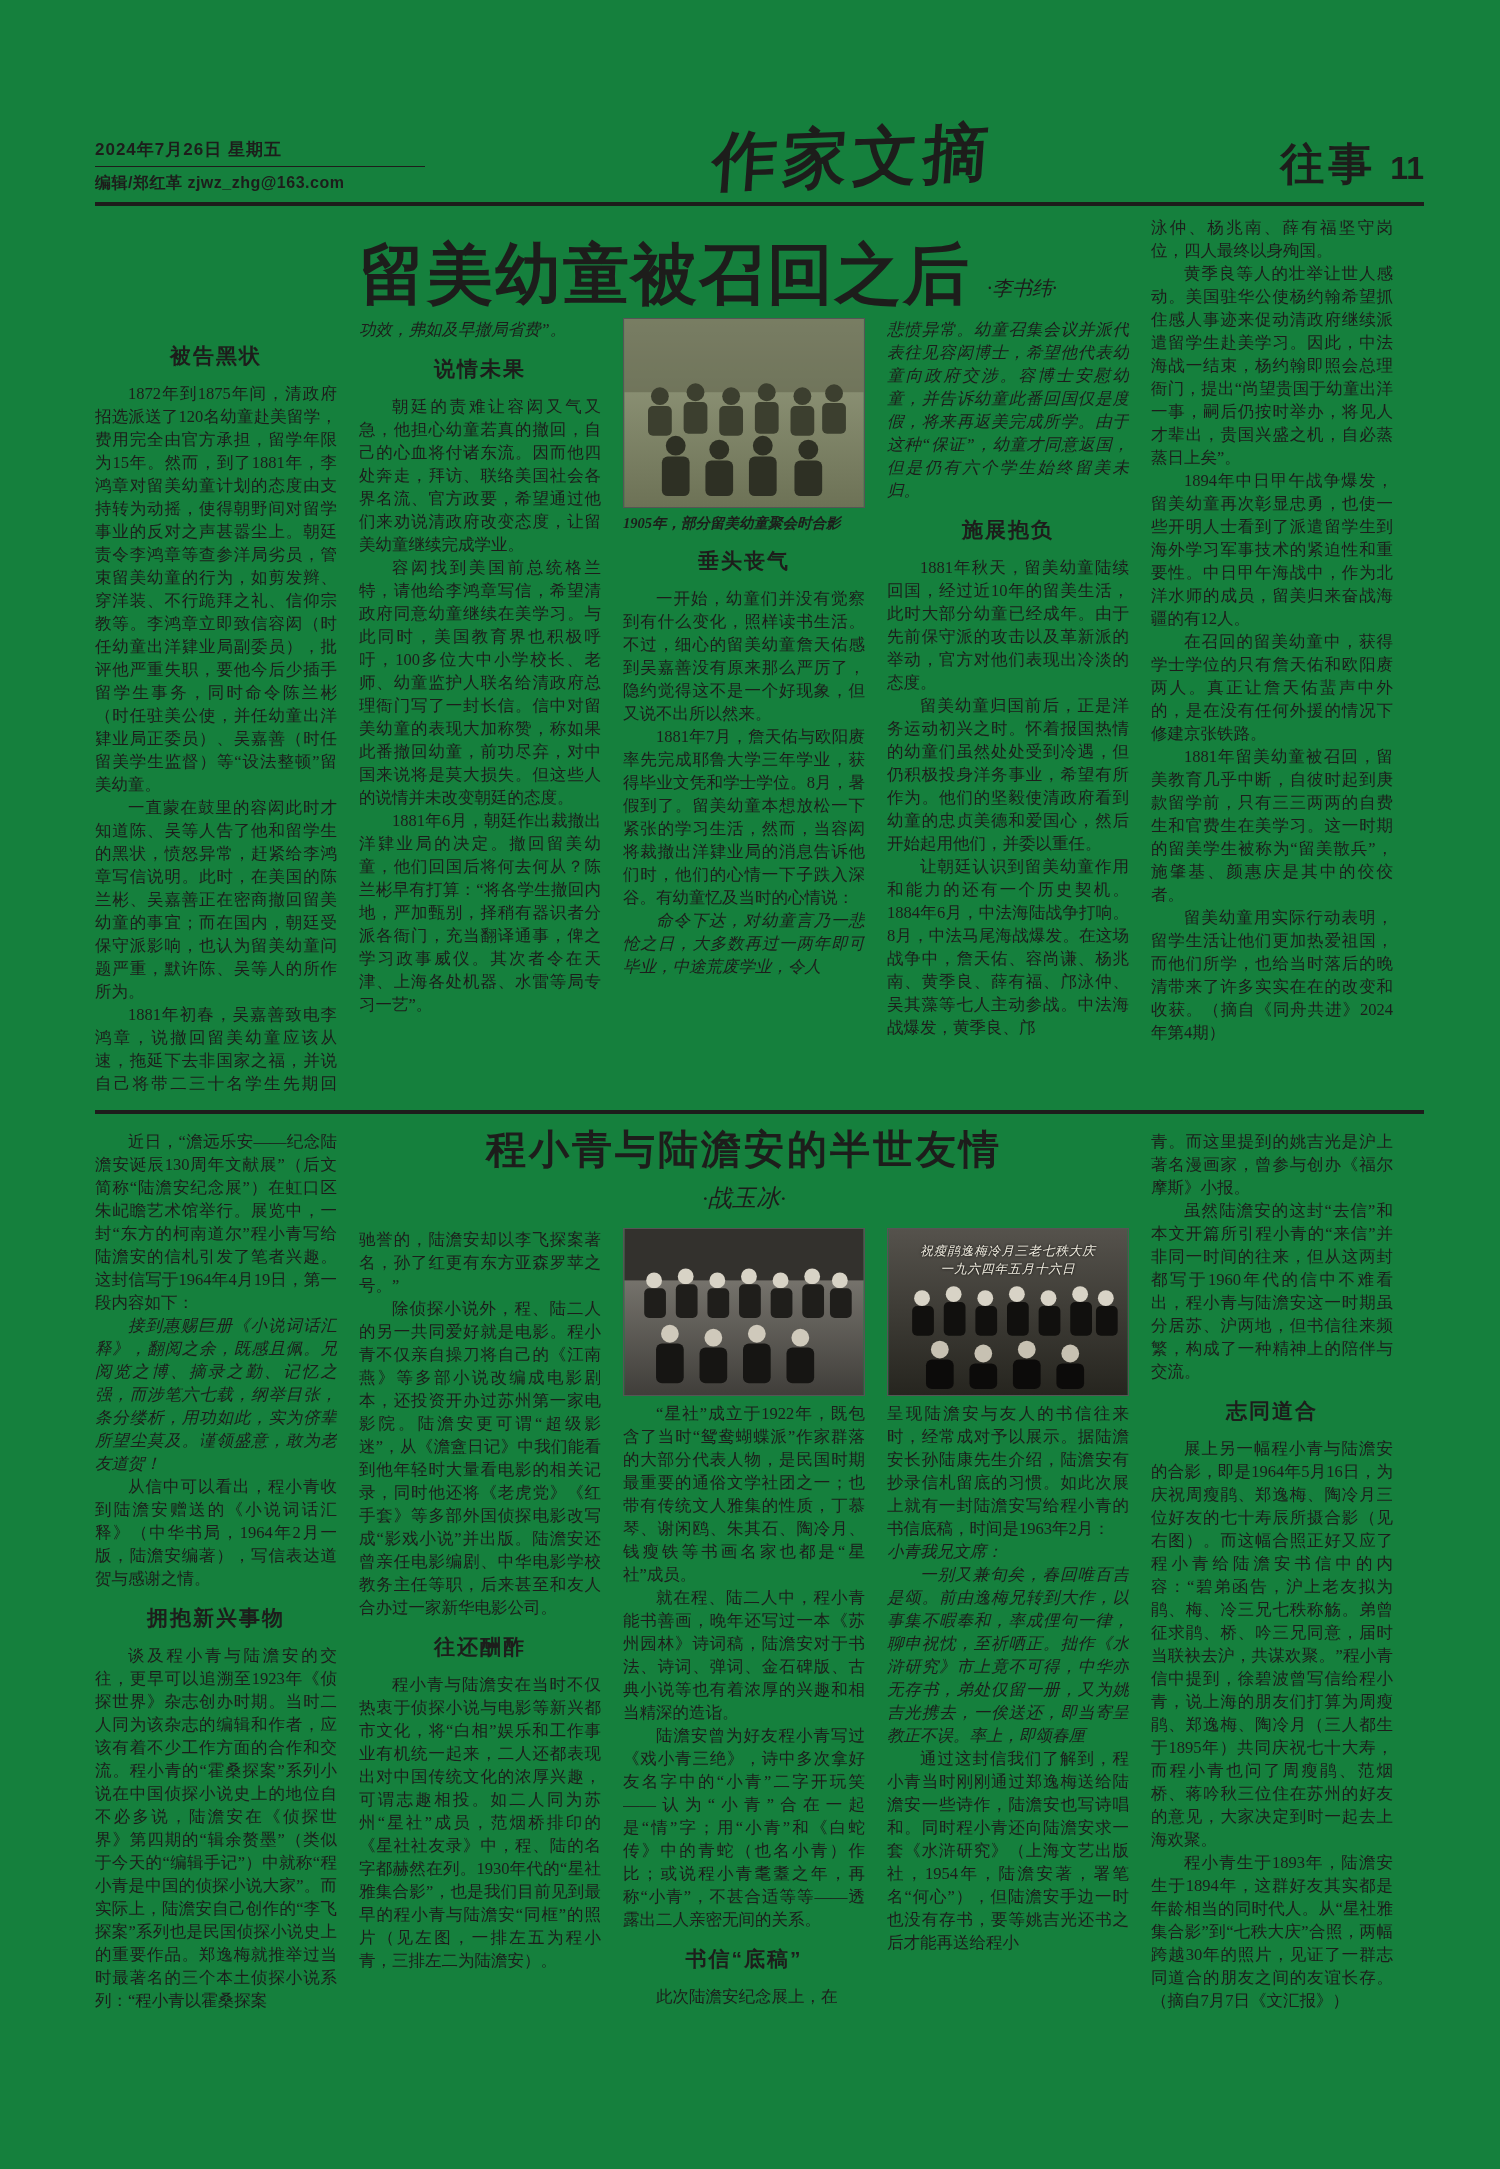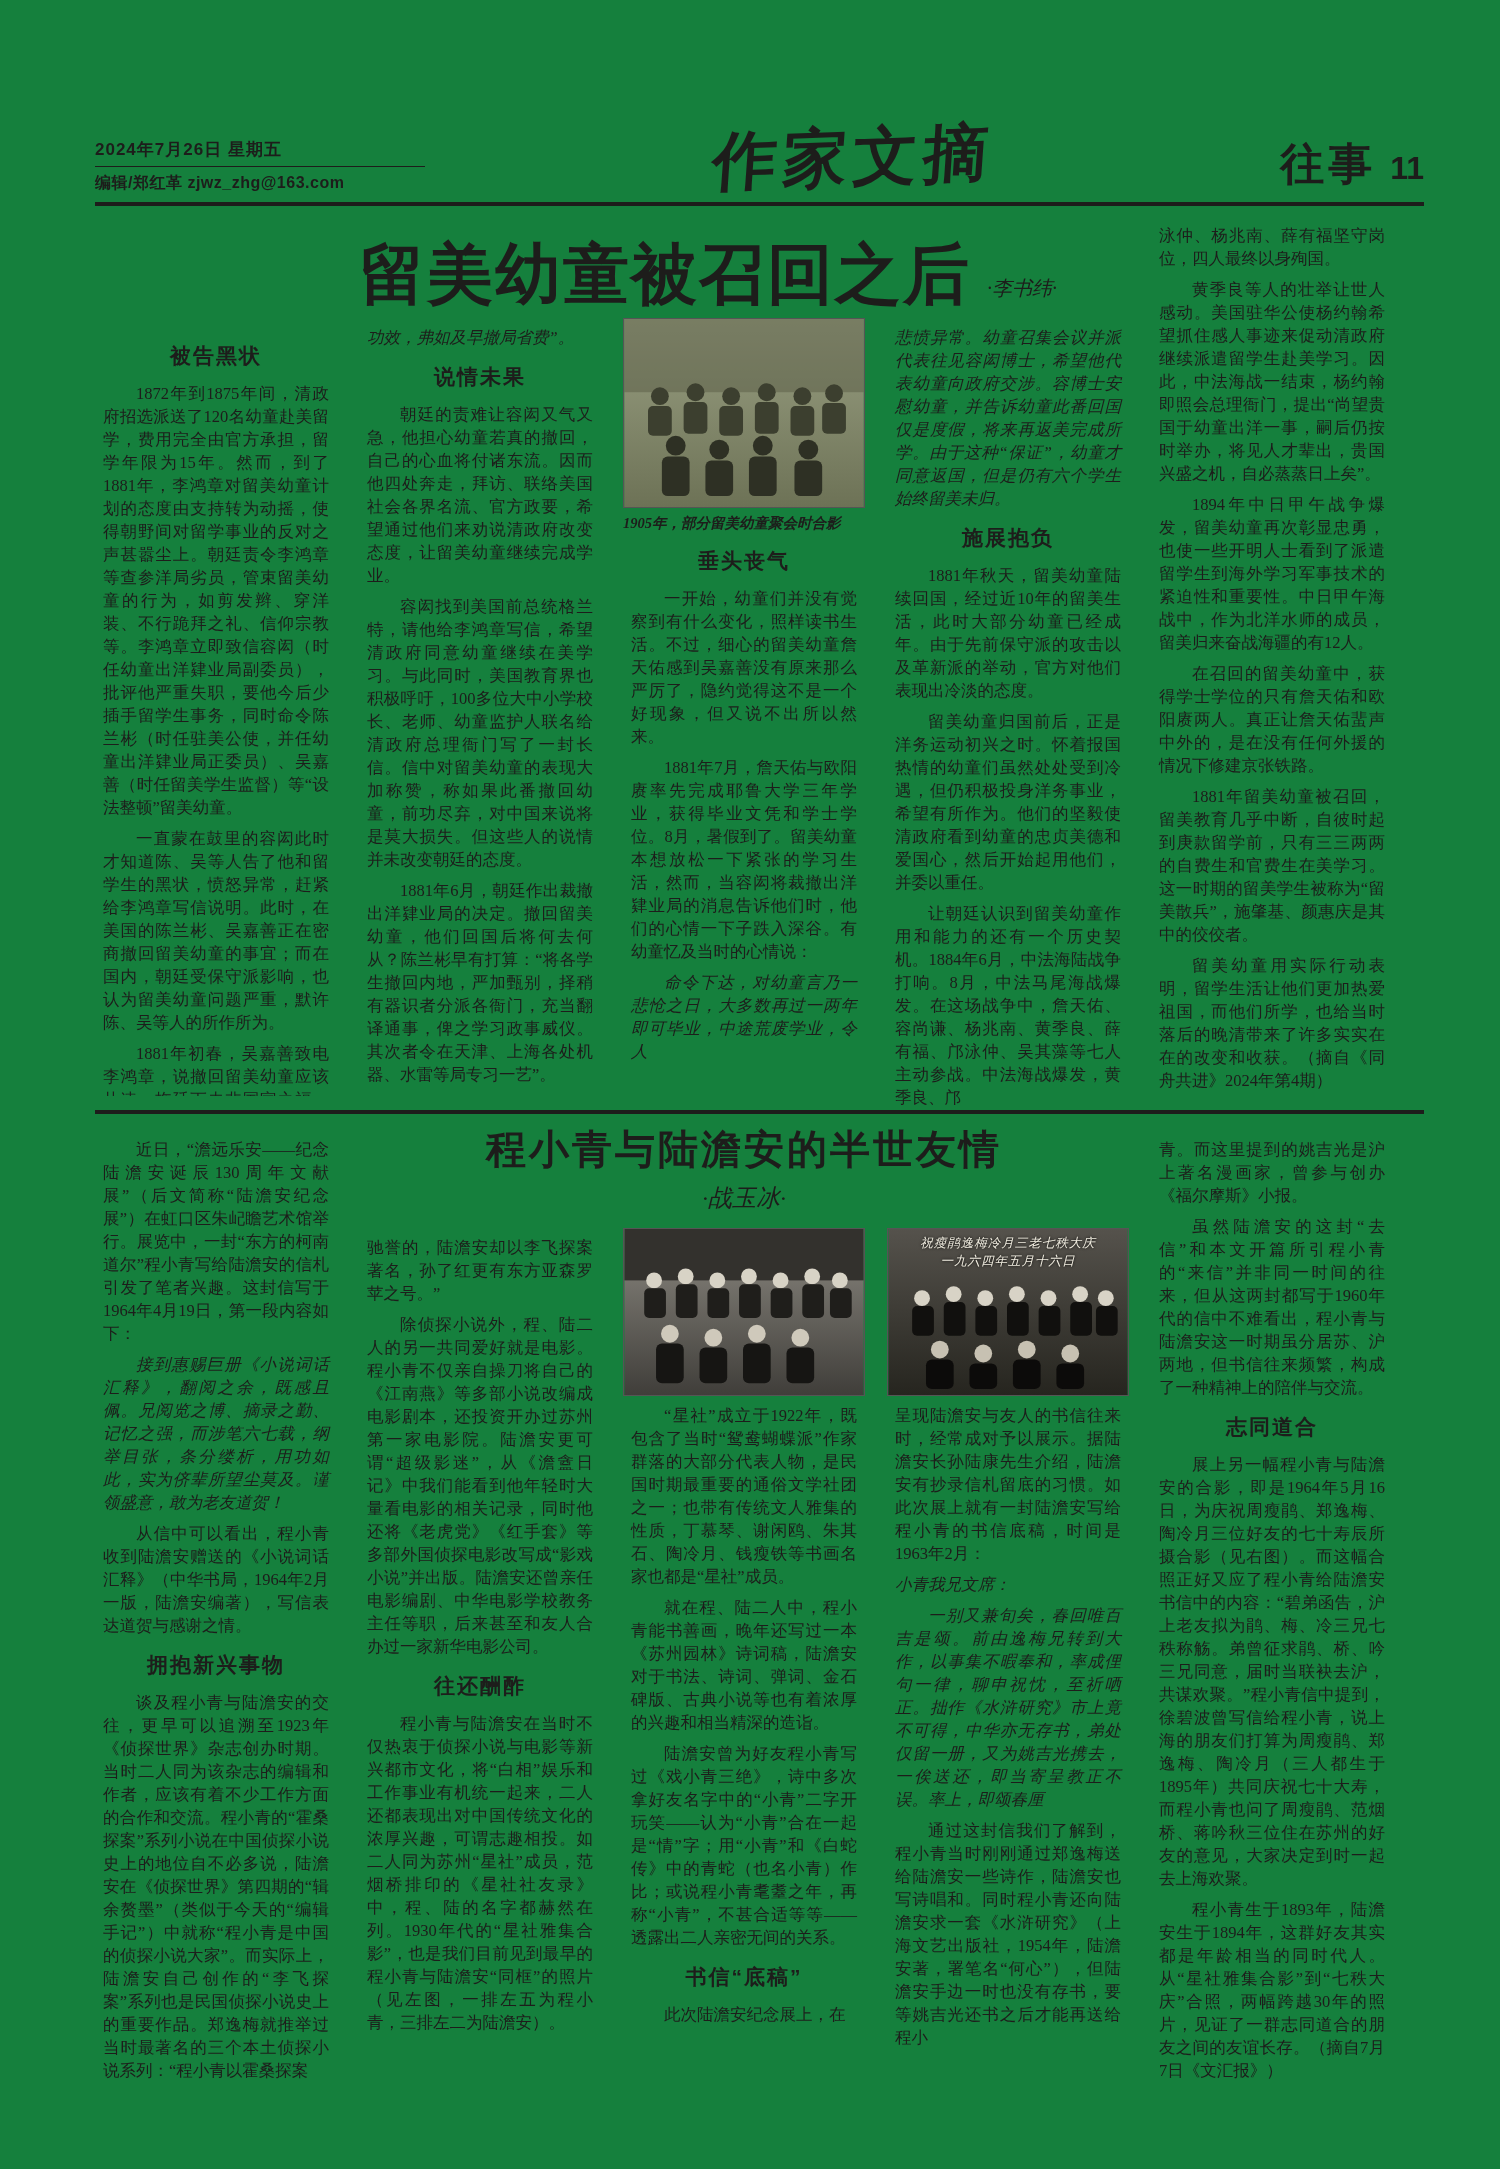--- a/index.html
+++ b/index.html
@@ -16,41 +16,41 @@
   .hdr-right{display:flex;align-items:baseline;gap:14px;}
   .hdr-sec{font-size:44px;font-weight:900;letter-spacing:4px;}
   .hdr-page{font-size:32px;font-weight:900;font-family:Liberation Sans, sans-serif;text-align:right;}
   .rule-thick{height:4px;background:#1d1d1b;margin-top:8px;}
   
   .art{display:flex;gap:22px;}
   .col{width:242px;flex:0 0 242px;overflow:hidden;text-align:justify;}
   .grp{width:770px;flex:0 0 770px;}
   .cols3{display:flex;gap:22px;}
   .cols3 .col{flex:1 1 0;width:auto;}
-  p.p,p.open,p.kai,p.kaiopen{font-size:16.5px;line-height:23px;margin:8px;}
+  p.p,p.open,p.kai,p.kaiopen{font-size:16.5px;line-height:23px;margin:0;}
   p.p{text-indent:2em;}
   p.kai{font-style:italic;text-indent:2em;}
   p.kaiopen{font-style:italic;}
   h3.sub{font-family:"Liberation Sans","DejaVu Sans",sans-serif;font-size:21px;font-weight:bold;
          text-align:center;margin:14px 0 12px;letter-spacing:2px;}
   
   .a1{height:880px;margin-top:10px;}
   .a1-colA{padding-top:112px;}
   .hl-row1{display:flex;align-items:flex-end;gap:16px;height:92px;margin-bottom:10px;}
   .hl-row1 h1{font-size:66px;font-weight:900;margin:0;line-height:1;letter-spacing:2px;white-space:nowrap;}
   .byline{font-style:italic;font-size:20px;white-space:nowrap;padding-bottom:6px;}
   figure{margin:0 0 6px;}
   .ph{position:relative;width:100%;border:1px solid #555;box-sizing:border-box;display:block;}
   figcaption{font-size:14.5px;font-weight:bold;font-style:italic;padding-top:6px;text-align:left;}
   
   .rule-mid{height:3.5px;background:#1d1d1b;margin:14px 0 16px;}
   .a2{height:965px;}
   .hl2 h1{font-size:40px;font-weight:900;margin:0;line-height:1;letter-spacing:3px;text-align:center;white-space:nowrap;}
   .byline2{text-align:center;font-style:italic;font-size:24px;margin:12px 0 14px;}
-  .inscr{position:absolute;top:6px;left:0;right:0;text-align:center;color:#f3efe2;font-size:12.5px;
+  .inscr{position:absolute;top:14px;left:0;right:0;text-align:center;color:#f3efe2;font-size:12.5px;
          font-style:italic;line-height:1.5;letter-spacing:1px;text-shadow:0 0 3px #000;}
   [data-interactable]{cursor:default;}
 </style>
 </head>
 <body>
 
 <div class="paper" data-interactable="false">
 
   <div class="hdr" data-interactable="false">
     <div class="hdr-left" data-interactable="false">

